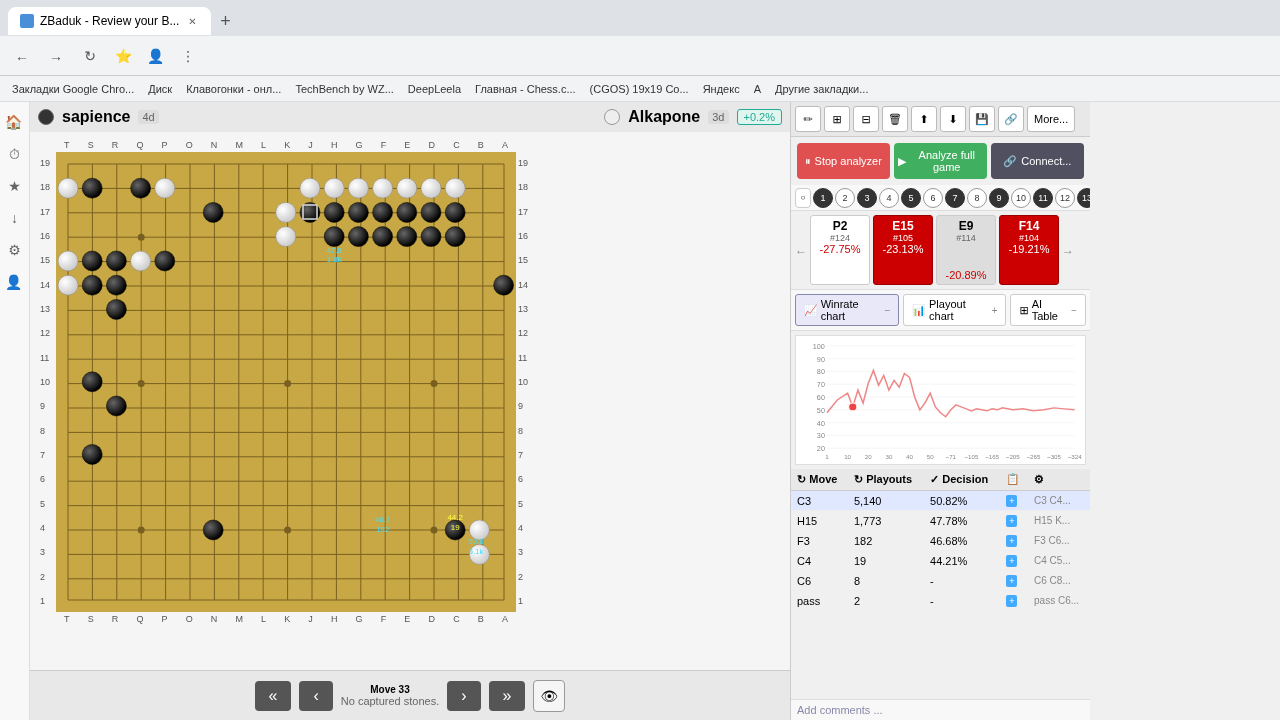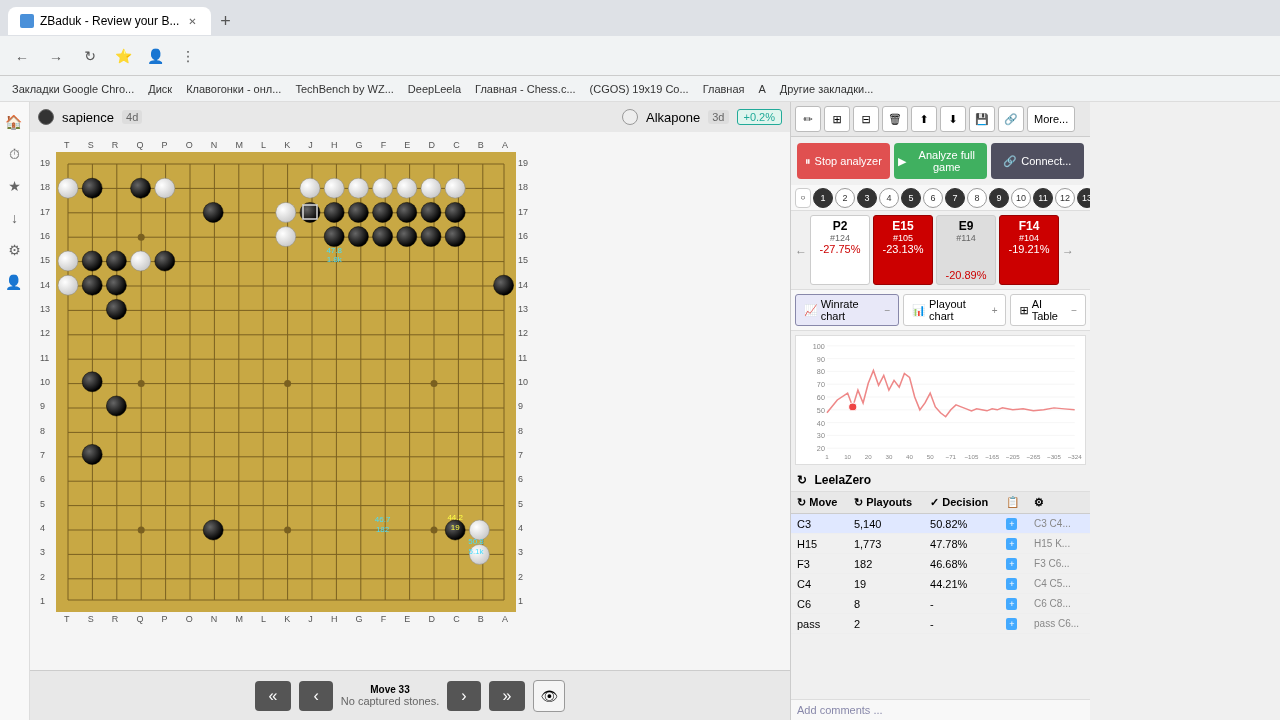--- a/index.html
+++ b/index.html
@@ -21,21 +21,21 @@
     
     .left-sidebar { position: absolute; left: 0; top: 102px; width: 30px; height: 618px; background: #f8f8f8; border-right: 1px solid #ddd; display: flex; flex-direction: column; align-items: center; padding-top: 8px; gap: 8px; }
     .sidebar-icon { width: 24px; height: 24px; display: flex; align-items: center; justify-content: center; cursor: pointer; border-radius: 4px; font-size: 14px; color: #666; }
 
     
     .main-content { position: absolute; left: 30px; top: 102px; right: 0; bottom: 0; display: flex; }
 
     
     .game-area { flex: 1; background: #f5f5f5; display: flex; flex-direction: column; min-width: 500px; max-width: 760px; }
     .player-bar { display: flex; align-items: center; gap: 8px; padding: 4px 8px; background: #e8e8e8; height: 30px; }
-    .player-name { font-size: 13px; font-weight: normal; }
+    .player-name { font-size: 16px; font-weight: bold; }
     .player-rank { font-size: 11px; color: #666; background: #ddd; padding: 1px 4px; border-radius: 3px; }
     .score-badge { font-size: 11px; color: #2a9; background: #e0f5ee; padding: 1px 6px; border-radius: 3px; border: 1px solid #2a9; }
 
     
     .board-container { flex: 1; position: relative; padding: 8px; }
 
     
     .controls-bar { background: #e8e8e8; border-top: 1px solid #ccc; padding: 6px; display: flex; align-items: center; justify-content: center; gap: 8px; height: 50px; }
     .control-btn { padding: 6px 14px; border: none; background: #555; color: white; border-radius: 4px; cursor: pointer; font-size: 16px; }
     .move-info { text-align: center; }
@@ -118,21 +118,21 @@
     </div>
   </div>
   <div class="bookmarks-bar">
   <span class="bookmark-item">Закладки Google Chro...</span>
       <span class="bookmark-item">Диск</span>
       <span class="bookmark-item">Клавогонки - онл...</span>
       <span class="bookmark-item">TechBench by WZ...</span>
       <span class="bookmark-item">DeepLeela</span>
       <span class="bookmark-item">Главная - Chess.c...</span>
       <span class="bookmark-item">(CGOS) 19x19 Co...</span>
-      <span class="bookmark-item">Главная</span>
+      <span class="bookmark-item">Яндекс</span>
       <span class="bookmark-item">А</span>
       <span class="bookmark-item">Другие закладки...</span>
     </div>
 </div>
 
 <div class="left-sidebar">
   <div class="sidebar-icon">🏠</div>
   <div class="sidebar-icon">⏱</div>
   <div class="sidebar-icon">★</div>
   <div class="sidebar-icon">↓</div>
@@ -573,24 +573,20 @@
         <text x="170" y="125" font-size="6" text-anchor="middle" fill="#888">~105</text>
         <text x="190" y="125" font-size="6" text-anchor="middle" fill="#888">~165</text>
         <text x="210" y="125" font-size="6" text-anchor="middle" fill="#888">~205</text>
         <text x="230" y="125" font-size="6" text-anchor="middle" fill="#888">~265</text>
         <text x="250" y="125" font-size="6" text-anchor="middle" fill="#888">~305</text>
         <text x="270" y="125" font-size="6" text-anchor="middle" fill="#888">~324</text>
       </svg>
     </div>
 
     <div class="ai-section">
-      <div class="ai-header">
-        <span style="cursor:pointer;">↻</span>
-        <span style="margin-left:4px;">LeelaZero</span>
-      </div>
       <div class="ai-table">
         <table>
           <thead>
             <tr>
               <th>
                 <span style="cursor:pointer;">↻</span>
                 Move
               </th>
               <th>
                 <span style="cursor:pointer;">↻</span>

